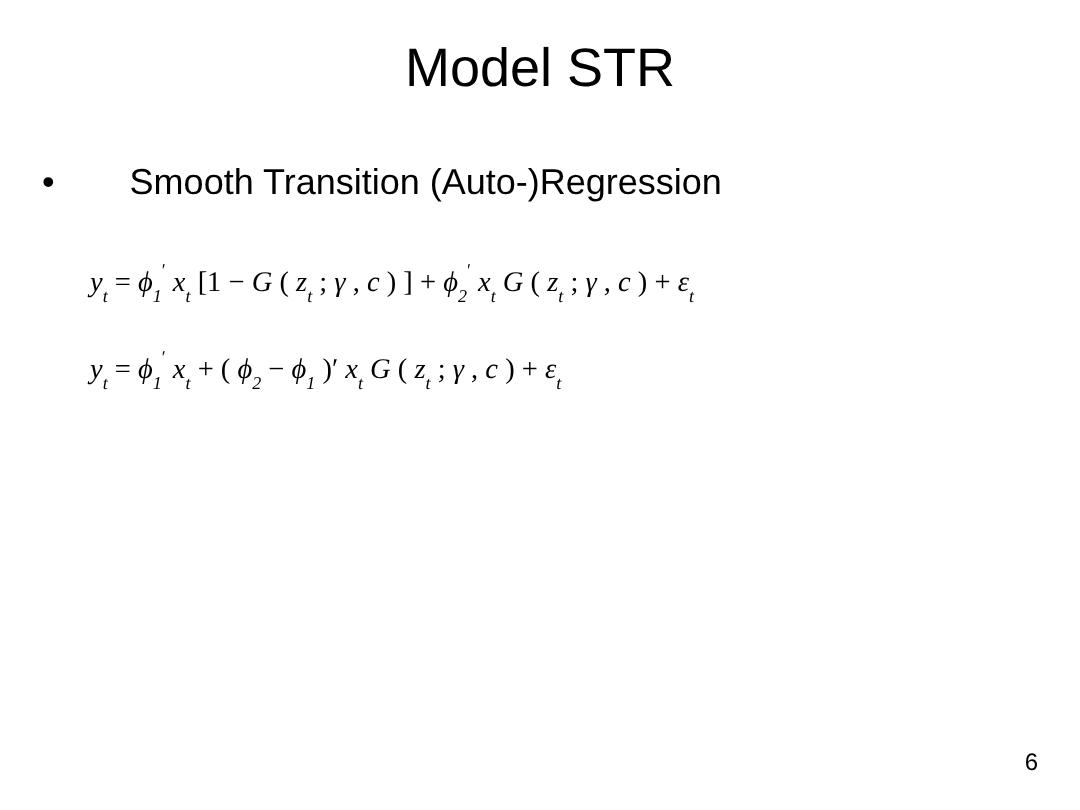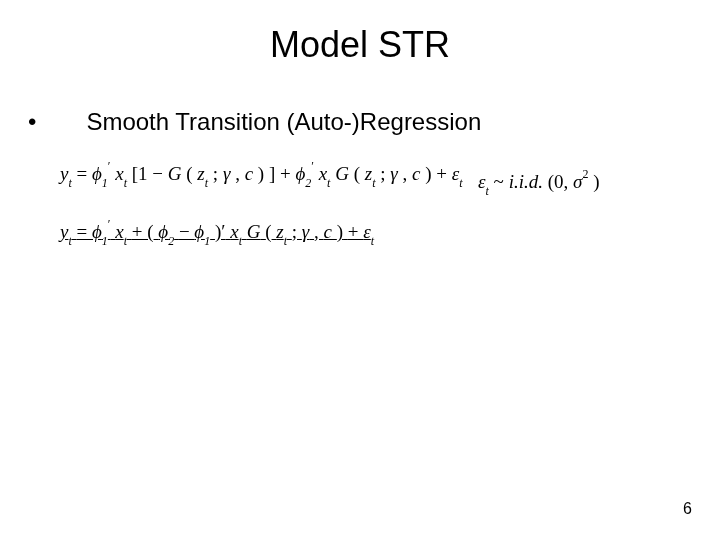--- a/index.html
+++ b/index.html
@@ -45,23 +45,23 @@
     margin-left: 40px;
   }
   .eq-row {
     position: absolute;
     left: 60px;
     font-family: "Times New Roman", Times, serif;
     font-size: 19px;
     font-style: italic;
     white-space: nowrap;
   }
-  .eq1 { top: 162px; }
+  .eq1 { top: 176px; }
   .eq2 { top: 170px; left: 478px; }
-  .eq3 { top: 220px; text-decoration: underline; }
+  .eq3 { top: 234px; }
   .upright { font-style: normal; }
   sub { font-size: 12px; font-style: italic; position: relative; top: 2px; }
   sup { font-size: 12px; font-style: normal; position: relative; top: -3px; }
   .phi { font-style: italic; }
   .page-num {
     position: absolute;
     right: 28px;
     bottom: 22px;
     font-size: 16px;
     font-style: normal;
@@ -102,28 +102,20 @@
     <span>z</span><sub>t</sub>
     <span class="upright">; </span>
     <span>γ</span>
     <span class="upright">, </span>
     <span>c</span>
     <span class="upright">)</span>
     <span class="upright"> + </span>
     <span>ε</span><sub>t</sub>
   </div>
 
-  <div class="eq-row eq2">
-    <span>ε</span><sub>t</sub>
-    <span class="upright"> ~ </span>
-    <span>i.i.d.</span>
-    <span class="upright">(0, </span>
-    <span>σ</span><sup>2</sup>
-    <span class="upright">)</span>
-  </div>
 
   <div class="eq-row eq3">
     <span>y</span><sub>t</sub>
     <span class="upright"> = </span>
     <span class="phi">ϕ</span><sub>1</sub><sup>′</sup>
     <span>x</span><sub>t</sub>
     <span class="upright"> + (</span>
     <span class="phi">ϕ</span><sub>2</sub>
     <span class="upright"> − </span>
     <span class="phi">ϕ</span><sub>1</sub>

